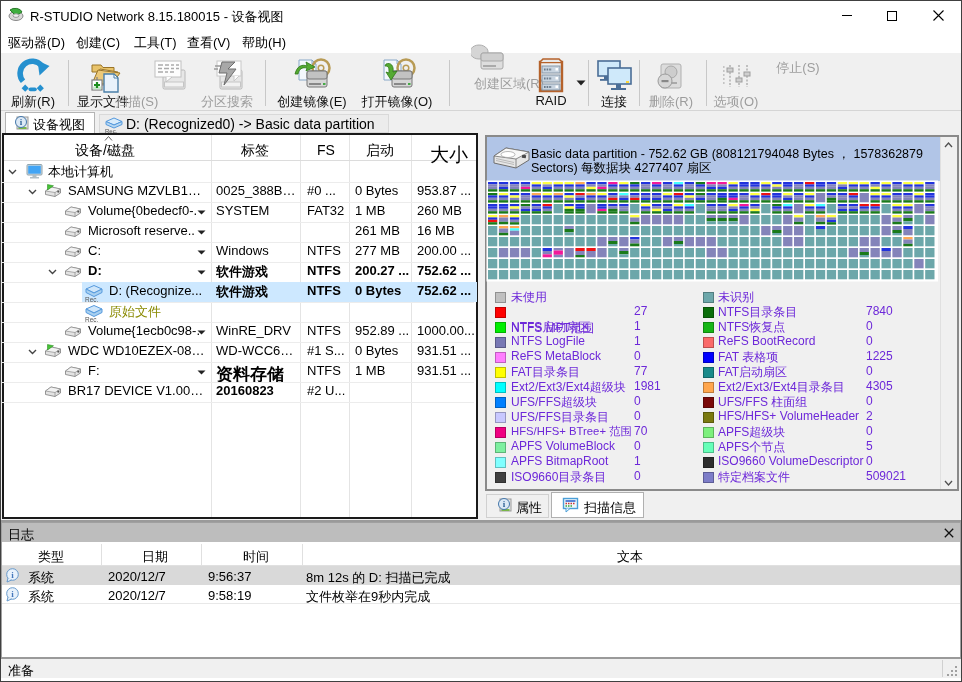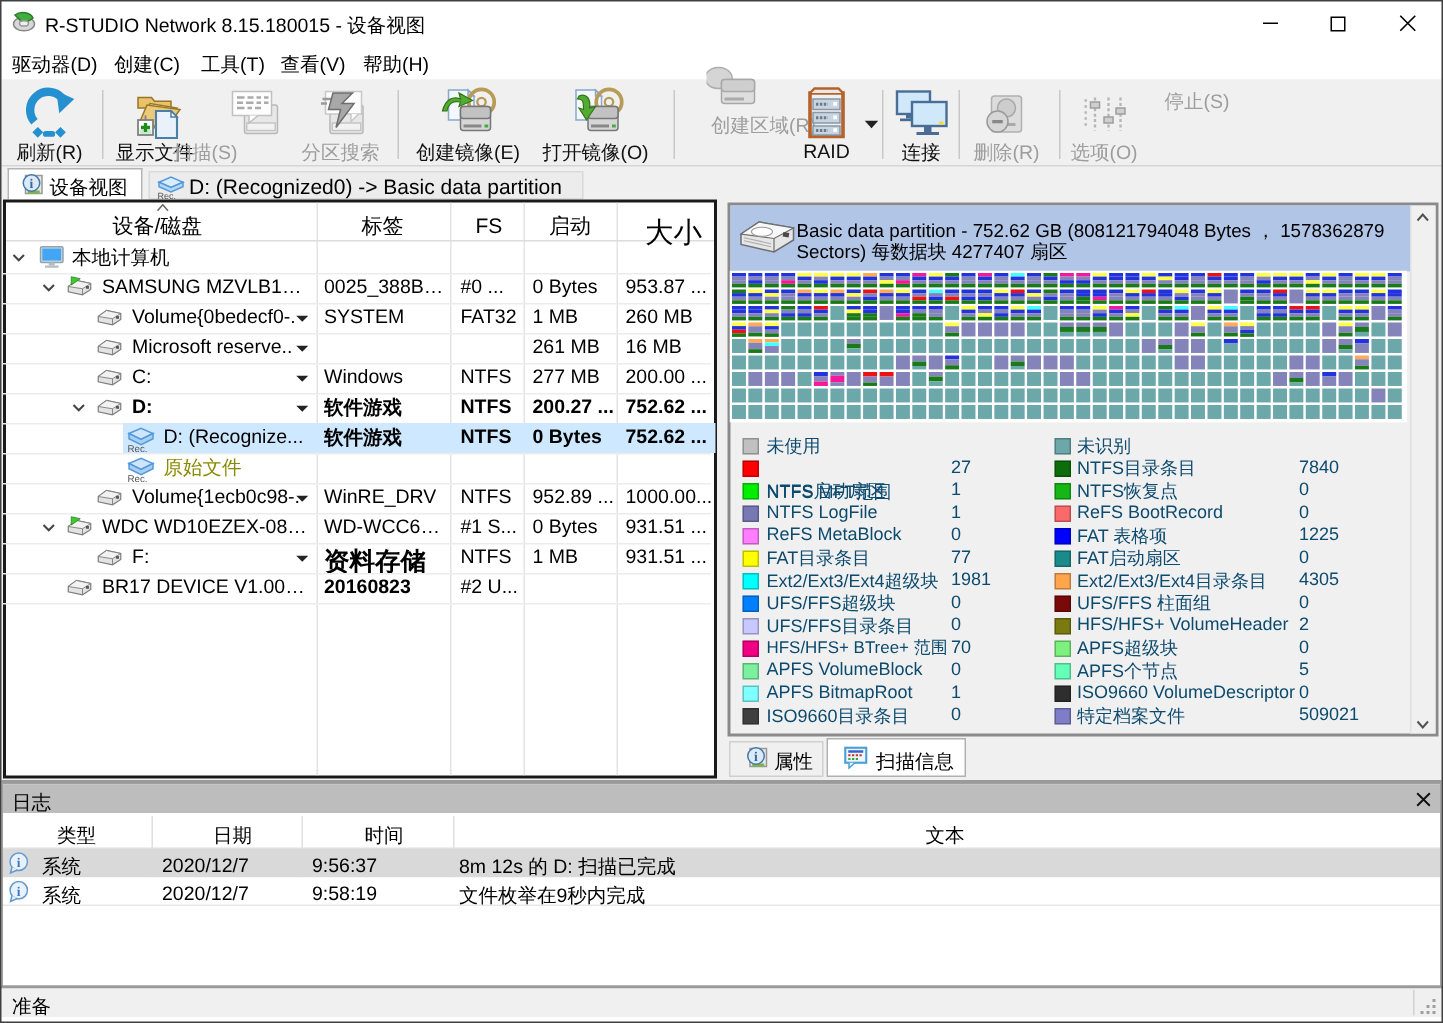--- a/index.html
+++ b/index.html
@@ -1,18 +1,18 @@
 <!DOCTYPE html>
 <html><head><meta charset="utf-8">
 <style>
 * { margin:0; padding:0; box-sizing:border-box; }
 body { width:962px; height:682px; font-family:"Liberation Sans", sans-serif; background:#f0f0f0; position:relative; overflow:hidden; }
 .abs { position:absolute; }
 .lgsq { position:absolute; width:11px; height:11px; border:1px solid rgba(0,0,0,0.25); }
-.lgtx { position:absolute; font-size:12px; color:#0c4a6e; white-space:nowrap; }
+.lgtx { position:absolute; font-size:12px; color:#6d28d9; white-space:nowrap; }
 </style></head>
 <body>
 
 <div class="abs" style="left:0;top:0;width:962px;height:682px;border:1px solid #404040;z-index:99;pointer-events:none"></div>
 
 <div class="abs" style="left:1px;top:0;width:960px;height:30px;background:#fff"></div>
 <div class="abs" style="left:8px;top:7px"><svg width="17" height="15" viewBox="0 0 17 15">
       <ellipse cx="8" cy="9" rx="7" ry="4.5" fill="#d8d8d8" stroke="#888"></ellipse>
       <path d="M2 3 A 7 5 0 0 1 14 5 L8 9 Z" fill="#3fae3f" stroke="#2a7a2a"></path>
       <ellipse cx="8" cy="8.6" rx="3" ry="1.8" fill="#eee" stroke="#999"></ellipse>

